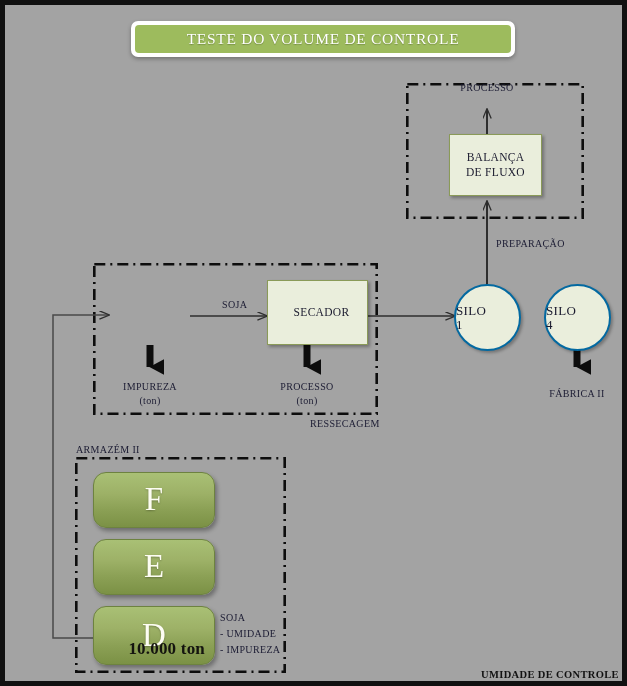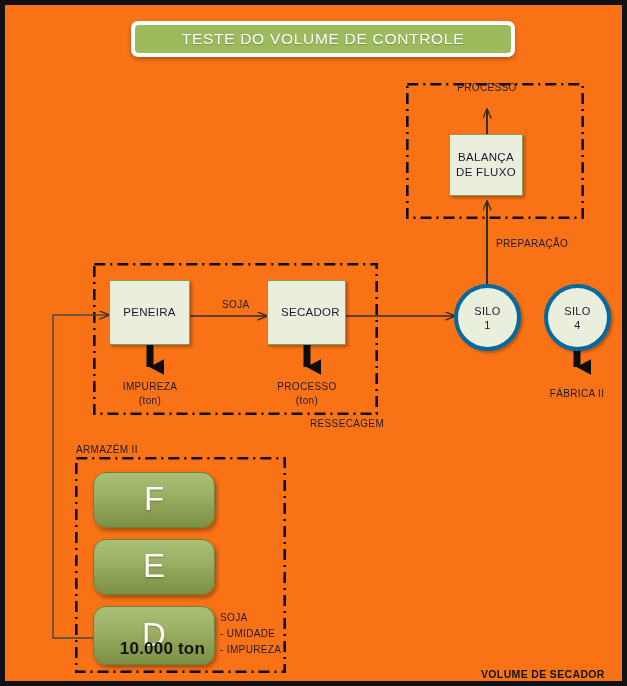--- a/index.html
+++ b/index.html
@@ -3,22 +3,23 @@
 <meta charset="utf-8">
 <style>
   html,body{margin:0;padding:0;background:#ffffff;}
   body{font-family:"Liberation Sans", sans-serif;}
 
   #frame{
     position:relative;
     width:627px;height:686px;
     box-sizing:border-box;
     border:5px solid #111111;
-    background:#f97316;
+    background:#a3a3a3;
     overflow:hidden;
+    font-family:Liberation Serif, serif;
   }
 
   
   #title-wrap{
     position:absolute;left:126px;top:16px;width:384px;height:36px;
     background:#ffffff;border-radius:7px;
     box-shadow:0 2px 4px rgba(0,0,0,.30);
   }
   #title-bar{
     position:absolute;left:4px;top:4px;right:4px;bottom:4px;
@@ -45,25 +46,25 @@
     box-shadow:2px 2px 3px rgba(0,0,0,.30);
     display:flex;align-items:center;justify-content:center;
     text-align:center;
     color:#1a1a2e;font-size:11.5px;line-height:15px;letter-spacing:.3px;
   }
 
   
   .silo{
     position:absolute;box-sizing:border-box;
     background:#eaeedc;
-    border:4px solid #0369a1;
+    border:2px solid #0369a1;
     border-radius:50%;
     box-shadow:2px 2px 3px rgba(0,0,0,.28);
-    display:flex;flex-direction:column;align-items:center;justify-content:center;
-    color:#1a1a2e;font-size:11px;line-height:14px;letter-spacing:.3px;
+    display:flex;flex-direction:column;justify-content:center;
+    color:#1a1a2e;font-size:13px;line-height:14px;letter-spacing:.3px;
   }
 
   
   .store{
     position:absolute;box-sizing:border-box;
     border-radius:13px;
     background:linear-gradient(180deg,#a9c075 0%,#9db167 38%,#8ba055 68%,#7b9145 100%);
     border:1px solid #6d8240;
     box-shadow:2px 3px 4px rgba(0,0,0,.33);
   }
@@ -135,32 +136,29 @@
 
     <line x1="145" y1="340" x2="145" y2="362" stroke="#0d0d0d" stroke-width="7" marker-end="url(#thickArrow)"></line>
 
     <line x1="302" y1="340" x2="302" y2="362" stroke="#0d0d0d" stroke-width="7" marker-end="url(#thickArrow)"></line>
 
     <line x1="572" y1="340" x2="572" y2="362" stroke="#0d0d0d" stroke-width="7" marker-end="url(#thickArrow)"></line>
 
     <polyline points="88,633 48,633 48,310 104,310" fill="none" stroke="#4a4a4a" stroke-width="1.5" marker-end="url(#thinArrow)"></polyline>
   </svg>
 
-  <div class="lightbox" style="left:444px;top:129px;width:74px;height:62px;">
+  <div class="lightbox" style="left:444px;top:129px;width:93px;height:62px;">
     <div>
       <div>BALANÇA</div>
       <div>DE FLUXO</div>
     </div>
   </div>
 
-  <div class="lightbox" style="left:104px;top:275px;width:81px;height:65px;">
-    <span>PENEIRA</span>
-  </div>
-
-  <div class="lightbox" style="left:262px;top:275px;width:79px;height:65px;padding-left:8px;">
+
+  <div class="lightbox" style="left:262px;top:275px;width:101px;height:65px;padding-left:8px;">
     <span>SECADOR</span>
   </div>
 
   <div class="silo" style="left:449px;top:279px;width:67px;height:67px;">
     <span>SILO</span>
     <span>1</span>
   </div>
 
   <div class="silo" style="left:539px;top:279px;width:67px;height:67px;">
     <span>SILO</span>
@@ -197,15 +195,15 @@
   <div class="cap center" style="left:522px;top:382px;width:100px;">FÁBRICA II</div>
 
   <div class="cap" style="left:305px;top:412px;">RESSECAGEM</div>
 
   <div class="cap" style="left:71px;top:438px;">ARMAZÉM II</div>
 
   <div class="cap" style="left:215px;top:606px;">SOJA</div>
   <div class="cap" style="left:215px;top:622px;">- UMIDADE</div>
   <div class="cap" style="left:215px;top:638px;">- IMPUREZA</div>
 
-  <div class="cap bold" style="left:476px;top:663px;">VOLUME DE SECADOR</div>
+  <div class="cap bold" style="left:476px;top:663px;">UMIDADE DE CONTROLE</div>
 
 </div>
 
 </body></html>

